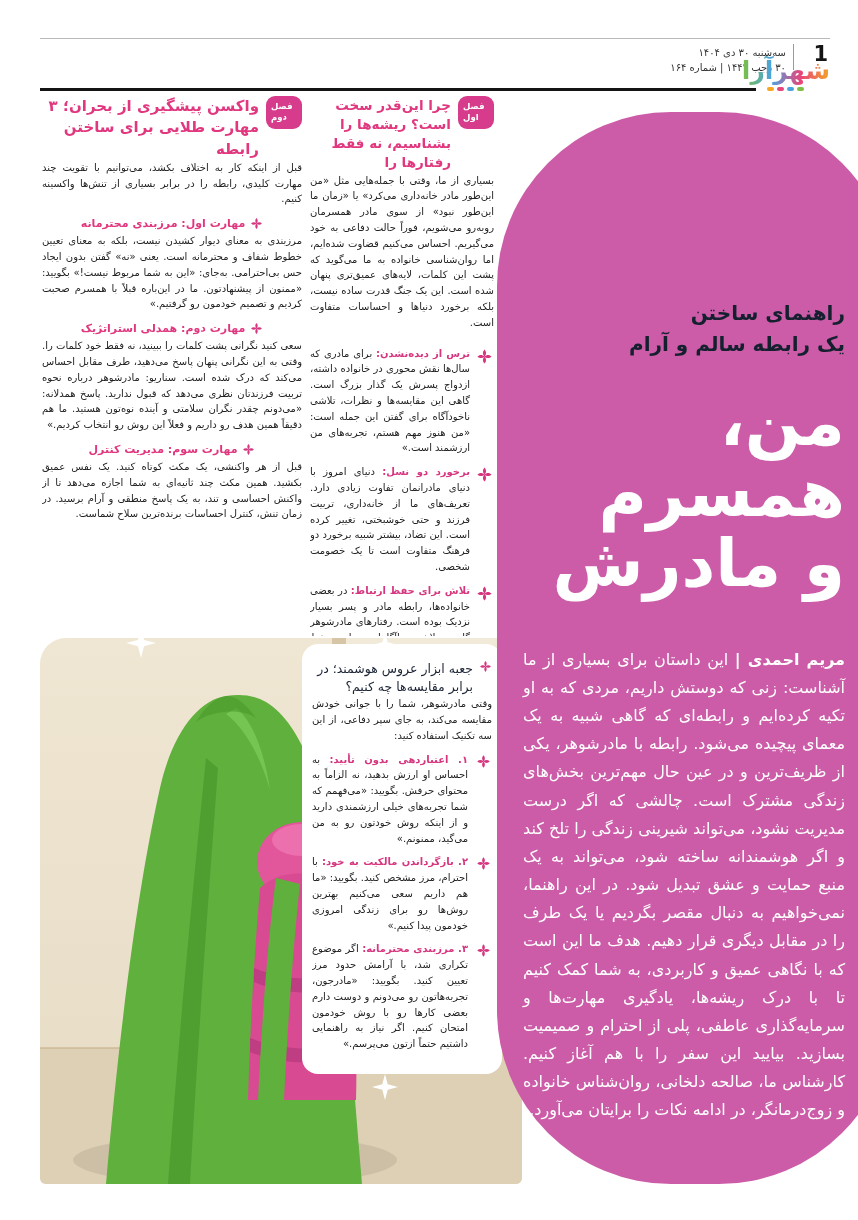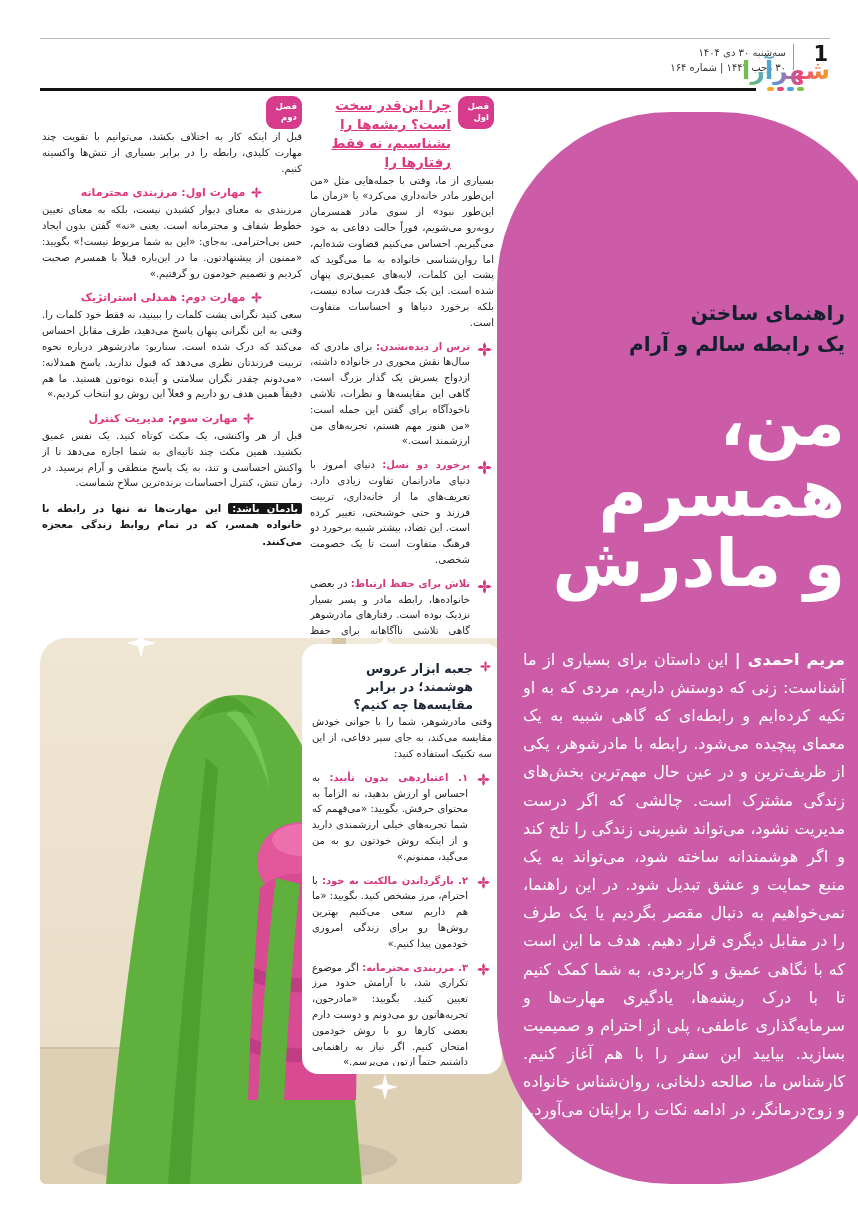--- a/index.html
+++ b/index.html
@@ -39,36 +39,36 @@
   .byline { font-weight:bold; }
 
   
   .colL { position:absolute; left:42px; top:96px; width:260px; height:542px; overflow:hidden; z-index:4; }
   .colM { position:absolute; left:310px; top:96px; width:184px; height:540px; overflow:hidden; z-index:4; }
   .colM2 { position:absolute; left:312px; top:660px; width:180px; height:406px; overflow:hidden; z-index:4; }
 
   .chap-head { display:flex; gap:7px; align-items:flex-start; }
   .chap-badge {
     flex:0 0 auto; background:#d63b8c; color:#fff; font-size:8.5px; font-weight:bold;
-    padding:5px 5px; width:36px; text-align:right; border-radius:9px; line-height:1.35;
+    padding:5px 5px; width:36px; text-align:left; border-radius:9px; line-height:1.35;
   }
   .chap-title { color:#e0377f; font-weight:800; line-height:1.42; text-align:right; }
-  .colM .chap-title { font-size:13.5px;text-decoration:underline; }
+  .colM .chap-title { font-size:13.5px; }
   .colL .chap-title { font-size:15px; }
 
   .bodytext { font-size:10px; line-height:1.58; color:#222; text-align:justify; }
   .item { position:relative; padding-right:24px; margin-top:8px; }
   .item .ficon { position:absolute; right:1px; top:2px; }
   .lead { color:#d6367f; font-weight:bold; }
 
   .skill-head { display:flex; justify-content:center; align-items:center; gap:5px; margin:10px 0 2px; }
   .skill-title { color:#e0377f; font-size:11px; font-weight:800; }
 
   .toolbox-head { display:flex; gap:6px; align-items:flex-start; }
-  .toolbox-title { color:#1b2435; font-size:12.5px; font-weight:700; line-height:1.45; text-align:right; }
+  .toolbox-title { color:#1b2435; font-size:12.5px; font-weight:400; line-height:1.45; text-align:right; }
 
   .note { margin-top:10px; font-size:10px; line-height:1.62; text-align:justify; }
   .note-label { background:#161616; color:#fff; font-weight:bold; padding:0 4px; border-radius:2px; }
   .note-body { font-weight:bold; color:#161616; }
 
   
   .beige {
     position:absolute; left:40px; top:638px; width:482px; height:546px;
     border-radius:26px 26px 6px 6px; overflow:hidden; z-index:1;
   }
@@ -162,20 +162,21 @@
     <p class="cover-body">
       <span class="byline">مریم احمدی |</span>
       <span>این داستان برای بسیاری از ما آشناست: زنی که دوستش داریم، مردی که به او تکیه کرده‌ایم و رابطه‌ای که گاهی شبیه به یک معمای پیچیده می‌شود. رابطه با مادرشوهر، یکی از ظریف‌ترین و در عین حال مهم‌ترین بخش‌های زندگی مشترک است. چالشی که اگر درست مدیریت نشود، می‌تواند شیرینی زندگی را تلخ کند و اگر هوشمندانه ساخته شود، می‌تواند به یک منبع حمایت و عشق تبدیل شود. در این راهنما، نمی‌خواهیم به دنبال مقصر بگردیم یا یک طرف را در مقابل دیگری قرار دهیم. هدف ما این است که با نگاهی عمیق و کاربردی، به شما کمک کنیم تا با درک ریشه‌ها، یادگیری مهارت‌ها و سرمایه‌گذاری عاطفی، پلی از احترام و صمیمیت بسازید. بیایید این سفر را با هم آغاز کنیم. کارشناس ما، صالحه دلخانی، روان‌شناس خانواده و زوج‌درمانگر، در ادامه نکات را برایتان می‌آورد.</span>
     </p>
   </div>
 </div>
 
 <div class="colL rtl">
   <div class="chap-head">
     <div class="chap-badge">فصل دوم</div>
+    <div class="chap-title">واکسن پیشگیری از بحران؛ ۳ مهارت طلایی برای ساختن رابطه</div>
   </div>
   <p class="bodytext">قبل از اینکه کار به اختلاف بکشد، می‌توانیم با تقویت چند مهارت کلیدی، رابطه را در برابر بسیاری از تنش‌ها واکسینه کنیم.</p>
 
   <div class="skill-head">
     <span>
         <svg width="13" height="13" viewBox="0 0 24 24">
           <path d="M12 2 C15 5 15 9 12 12 C9 9 9 5 12 2 Z M22 12 C19 15 15 15 12 12 C15 9 19 9 22 12 Z M12 22 C9 19 9 15 12 12 C15 15 15 19 12 22 Z M2 12 C5 9 9 9 12 12 C9 15 5 15 2 12 Z" fill="#d6367f"></path>
         </svg>
       </span>
     <span class="skill-title">مهارت اول: مرزبندی محترمانه</span>
@@ -195,40 +196,36 @@
   <div class="skill-head">
     <span>
         <svg width="13" height="13" viewBox="0 0 24 24">
           <path d="M12 2 C15 5 15 9 12 12 C9 9 9 5 12 2 Z M22 12 C19 15 15 15 12 12 C15 9 19 9 22 12 Z M12 22 C9 19 9 15 12 12 C15 15 15 19 12 22 Z M2 12 C5 9 9 9 12 12 C9 15 5 15 2 12 Z" fill="#d6367f"></path>
         </svg>
       </span>
     <span class="skill-title">مهارت سوم: مدیریت کنترل</span>
   </div>
   <p class="bodytext" style="margin-top:3px;">قبل از هر واکنشی، یک مکث کوتاه کنید. یک نفس عمیق بکشید. همین مکث چند ثانیه‌ای به شما اجازه می‌دهد تا از واکنش احساسی و تند، به یک پاسخ منطقی و آرام برسید. در زمان تنش، کنترل احساسات برنده‌ترین سلاح شماست.</p>
 
-  <p class="note">
-    <span class="note-label">یادمان باشد:</span>
-    <span class="note-body">این مهارت‌ها نه تنها در رابطه با خانواده همسر، که در تمام روابط زندگی معجزه می‌کنند.</span>
-  </p>
 </div>
 
 <div class="colM rtl">
   <div class="chap-head">
     <div class="chap-badge">فصل اول</div>
     <div class="chap-title">چرا این‌قدر سخت است؟ ریشه‌ها را بشناسیم، نه فقط رفتارها را</div>
   </div>
   <p class="bodytext">بسیاری از ما، وقتی با جمله‌هایی مثل «من این‌طور مادر خانه‌داری می‌کرد» یا «زمان ما این‌طور نبود» از سوی مادر همسرمان روبه‌رو می‌شویم، فوراً حالت دفاعی به خود می‌گیریم. احساس می‌کنیم قضاوت شده‌ایم، اما روان‌شناسی خانواده به ما می‌گوید که پشت این کلمات، لایه‌های عمیق‌تری پنهان شده است. این یک جنگ قدرت ساده نیست، بلکه برخورد دنیاها و احساسات متفاوت است.</p>
 
   <div class="item">
     <span class="ficon">
         <svg width="17" height="17" viewBox="0 0 24 24">
           <path d="M12 2 C15 5 15 9 12 12 C9 9 9 5 12 2 Z M22 12 C19 15 15 15 12 12 C15 9 19 9 22 12 Z M12 22 C9 19 9 15 12 12 C15 15 15 19 12 22 Z M2 12 C5 9 9 9 12 12 C9 15 5 15 2 12 Z" fill="#d6367f"></path>
         </svg>
       </span>
-    <p class="bodytext" style="margin-top:8px;">
+    <p class="bodytext" style="margin-top:15px;">
       <span class="lead">ترس از دیده‌نشدن:</span>
       <span>برای مادری که سال‌ها نقش محوری در خانواده داشته، ازدواج پسرش یک گذار بزرگ است. گاهی این مقایسه‌ها و نظرات، تلاشی ناخودآگاه برای گفتن این جمله است: «من هنوز مهم هستم، تجربه‌های من ارزشمند است.»</span>
     </p>
   </div>
 
   <div class="item">
     <span class="ficon">
         <svg width="17" height="17" viewBox="0 0 24 24">
           <path d="M12 2 C15 5 15 9 12 12 C9 9 9 5 12 2 Z M22 12 C19 15 15 15 12 12 C15 9 19 9 22 12 Z M12 22 C9 19 9 15 12 12 C15 15 15 19 12 22 Z M2 12 C5 9 9 9 12 12 C9 15 5 15 2 12 Z" fill="#d6367f"></path>
         </svg>

